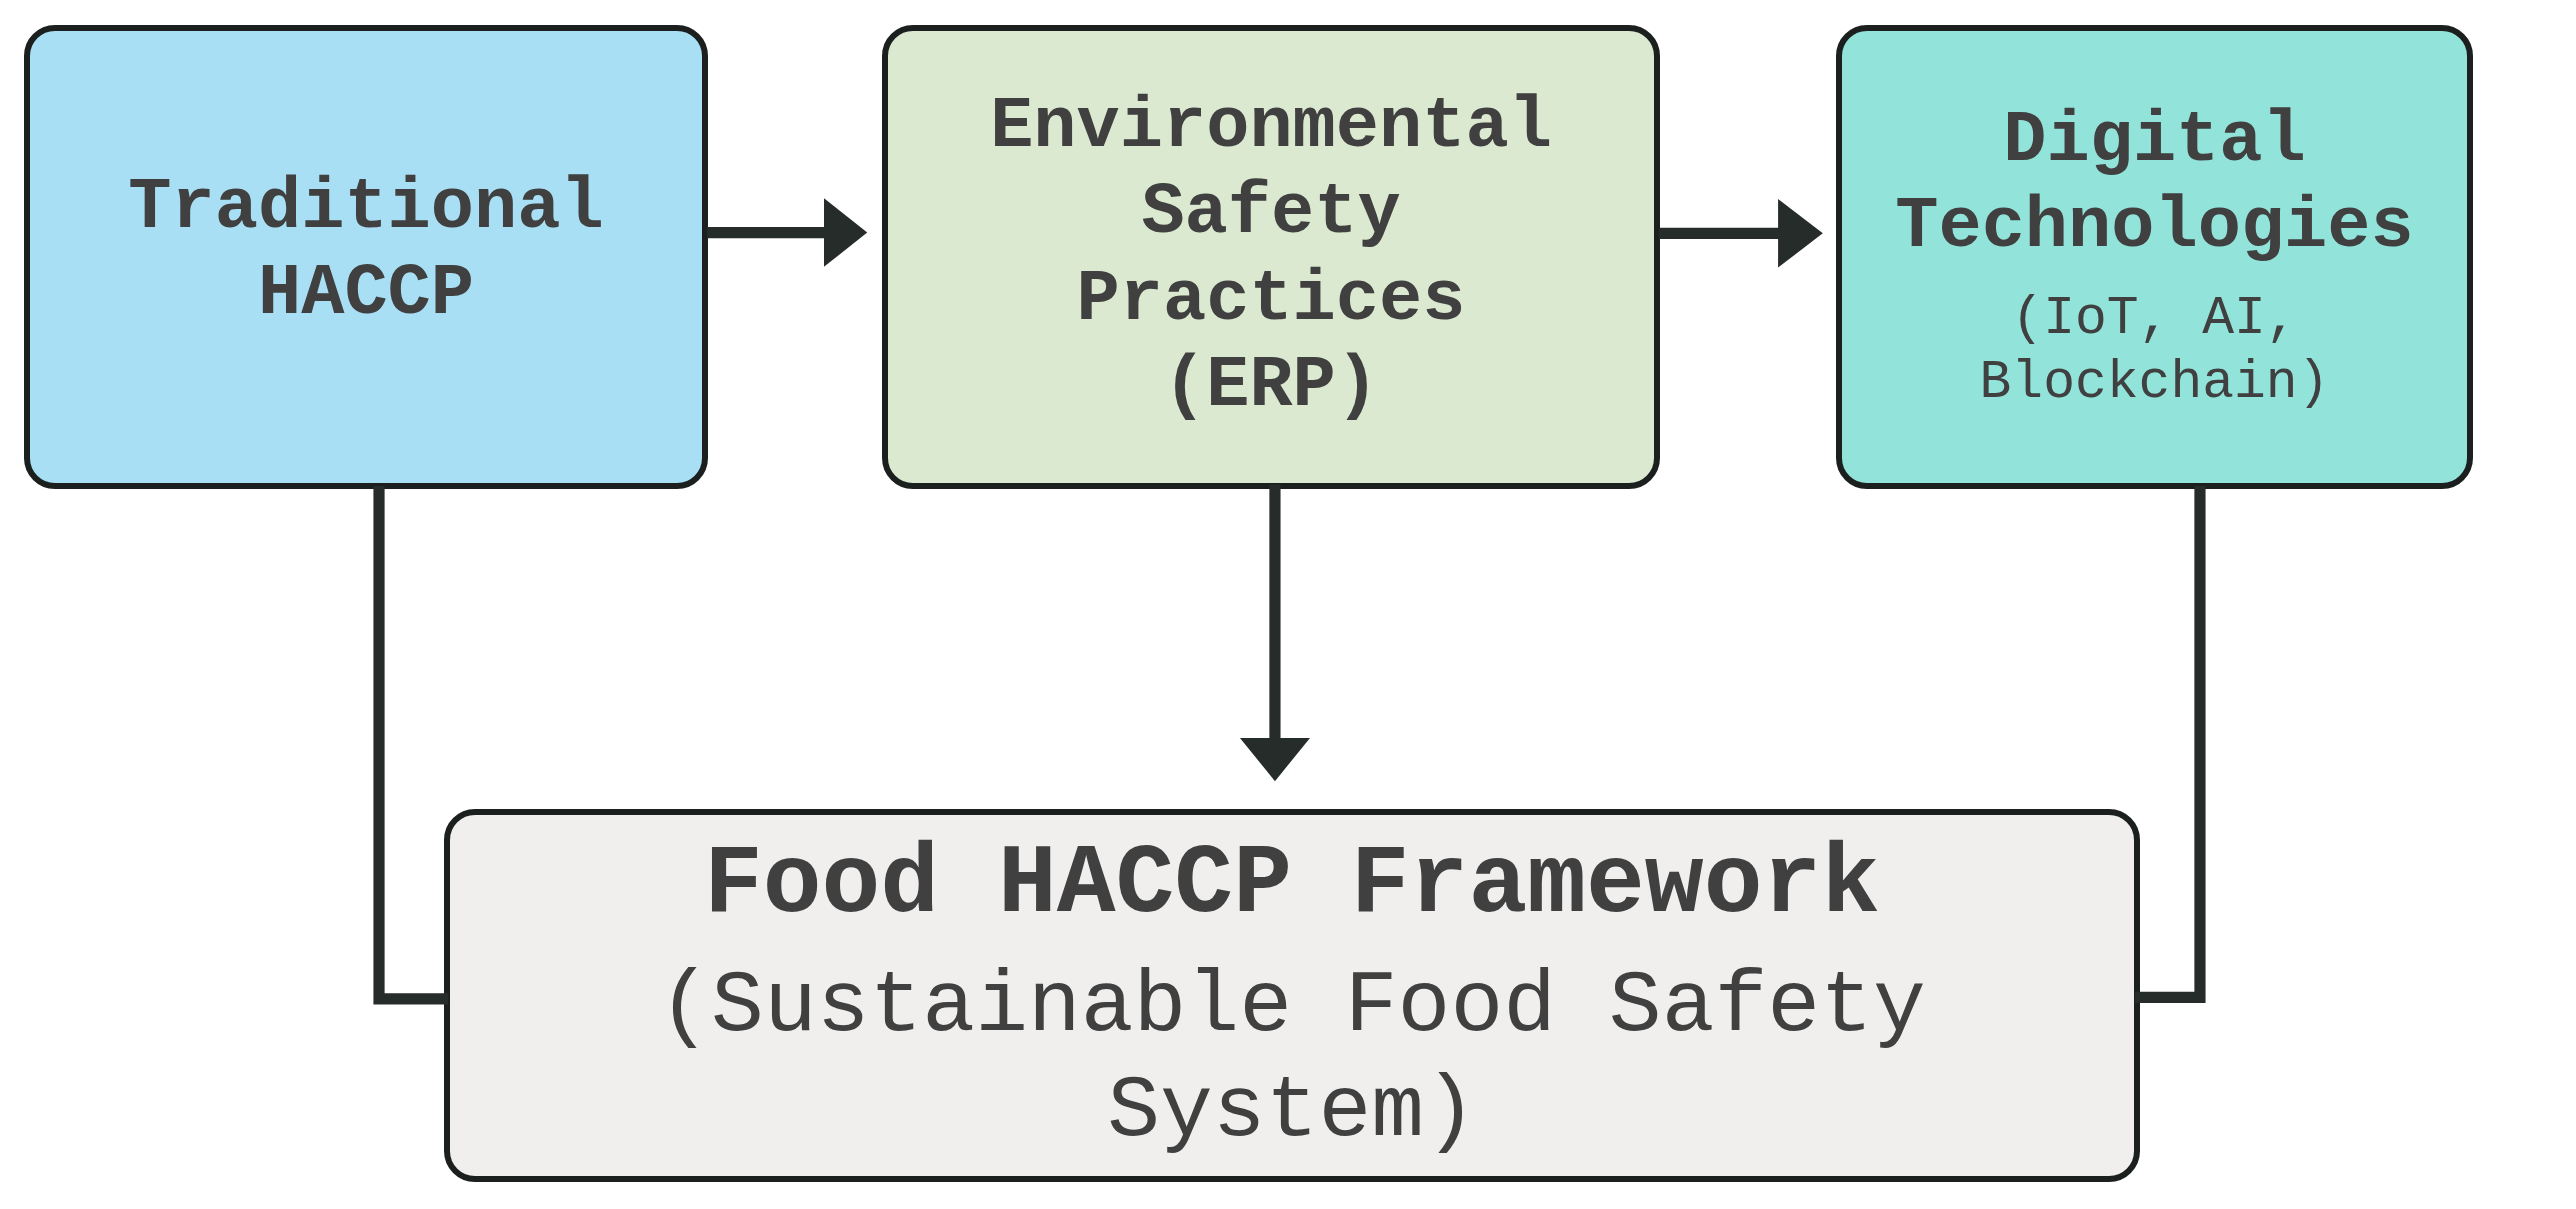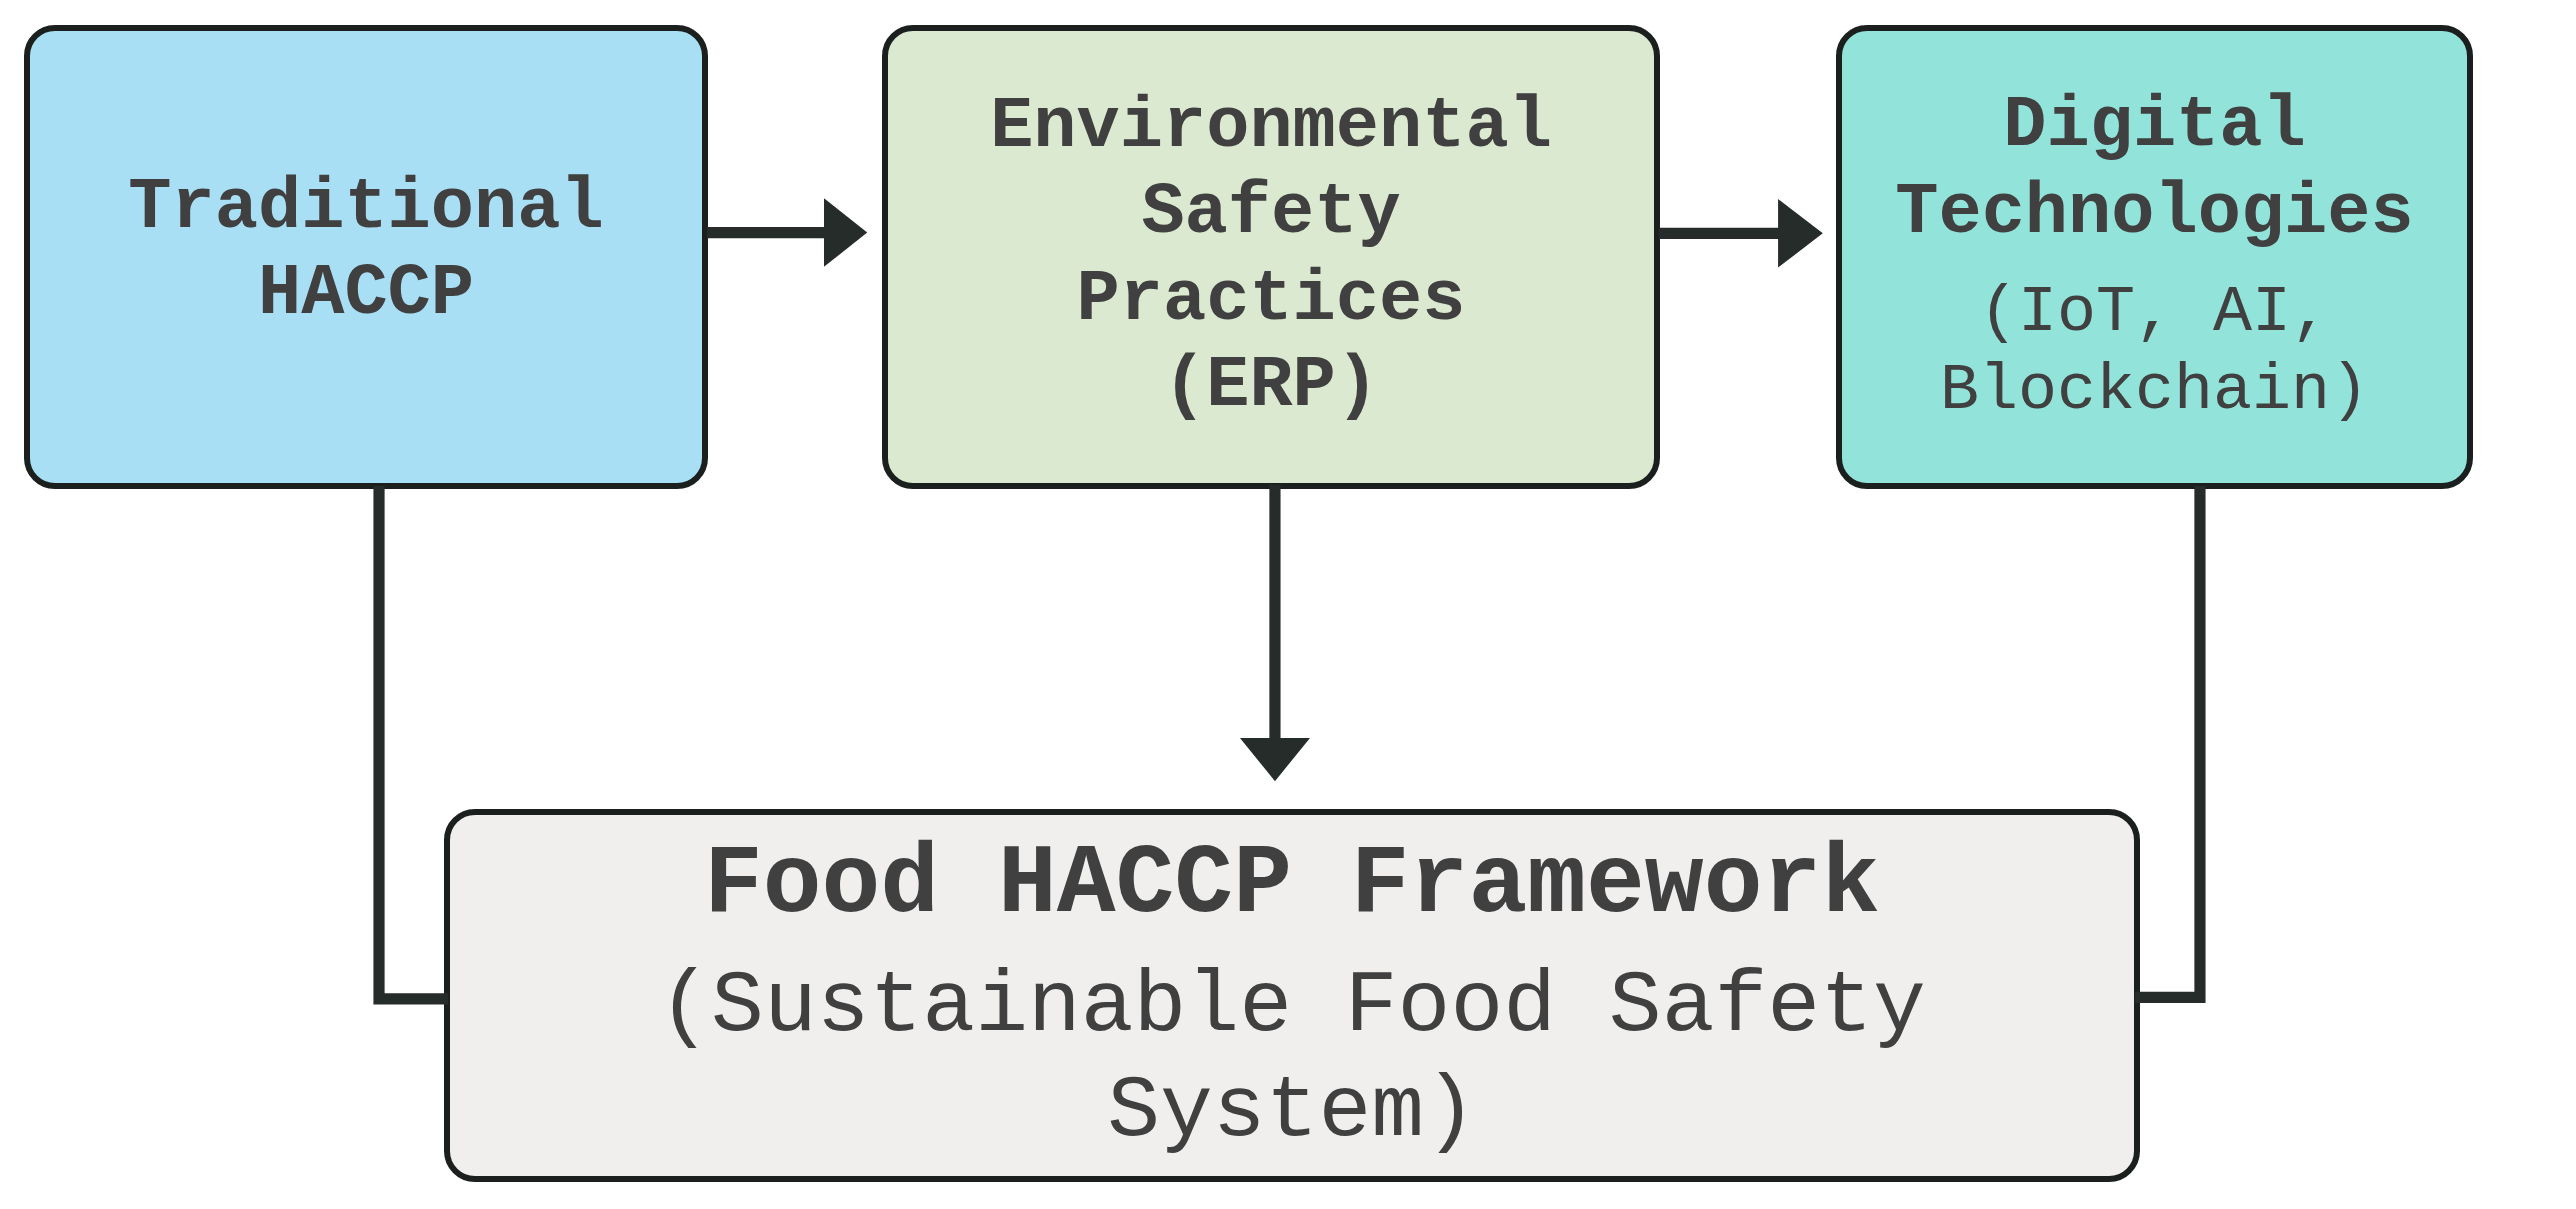--- a/index.html
+++ b/index.html
@@ -66,21 +66,21 @@
   .node-erp .title { font-size: 72px; }
   .node-erp .subtitle { font-size: 0; }
   
   .node-digital {
     left: 1836px; top: 24.6px;
     width: 637px; height: 464px;
     background: #92e4db;
     padding: 0 18px;
   }
   .node-digital .title { font-size: 72px; }
-  .node-digital .subtitle { font-size: 65px; margin-top: 18px; }
+  .node-digital .subtitle { font-size: 53px; margin-top: 18px; }
   
   .node-green {
     left: 444px; top: 809px;
     width: 1696px; height: 373px;
     background: #f0efed;
     padding: 0 37px;
   }
   .node-green .title { font-size: 98px; margin-bottom: 10.4px; }
   .node-green .subtitle { font-size: 88px; }
 </style>

